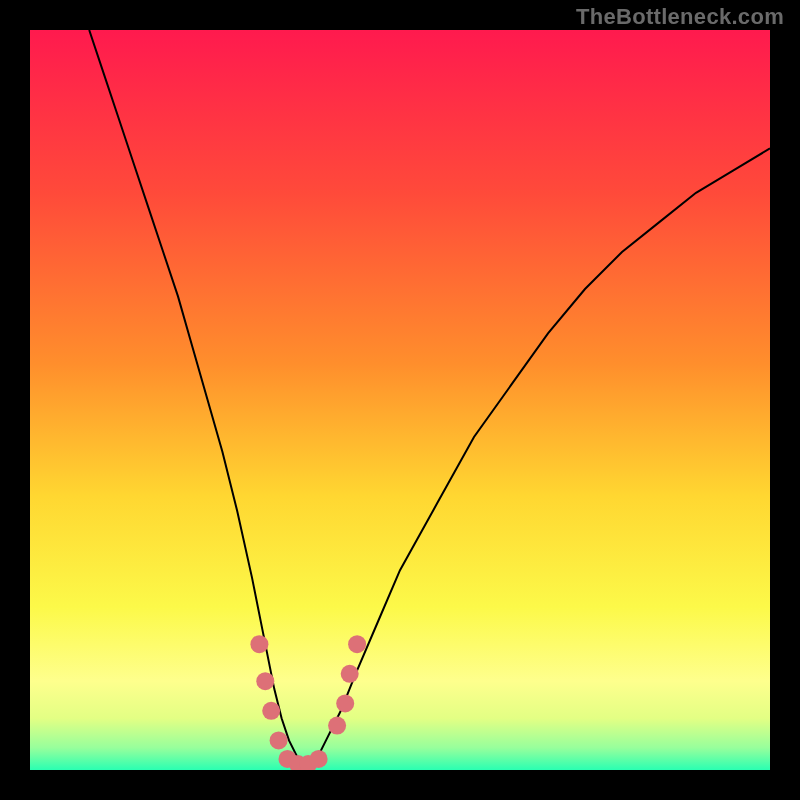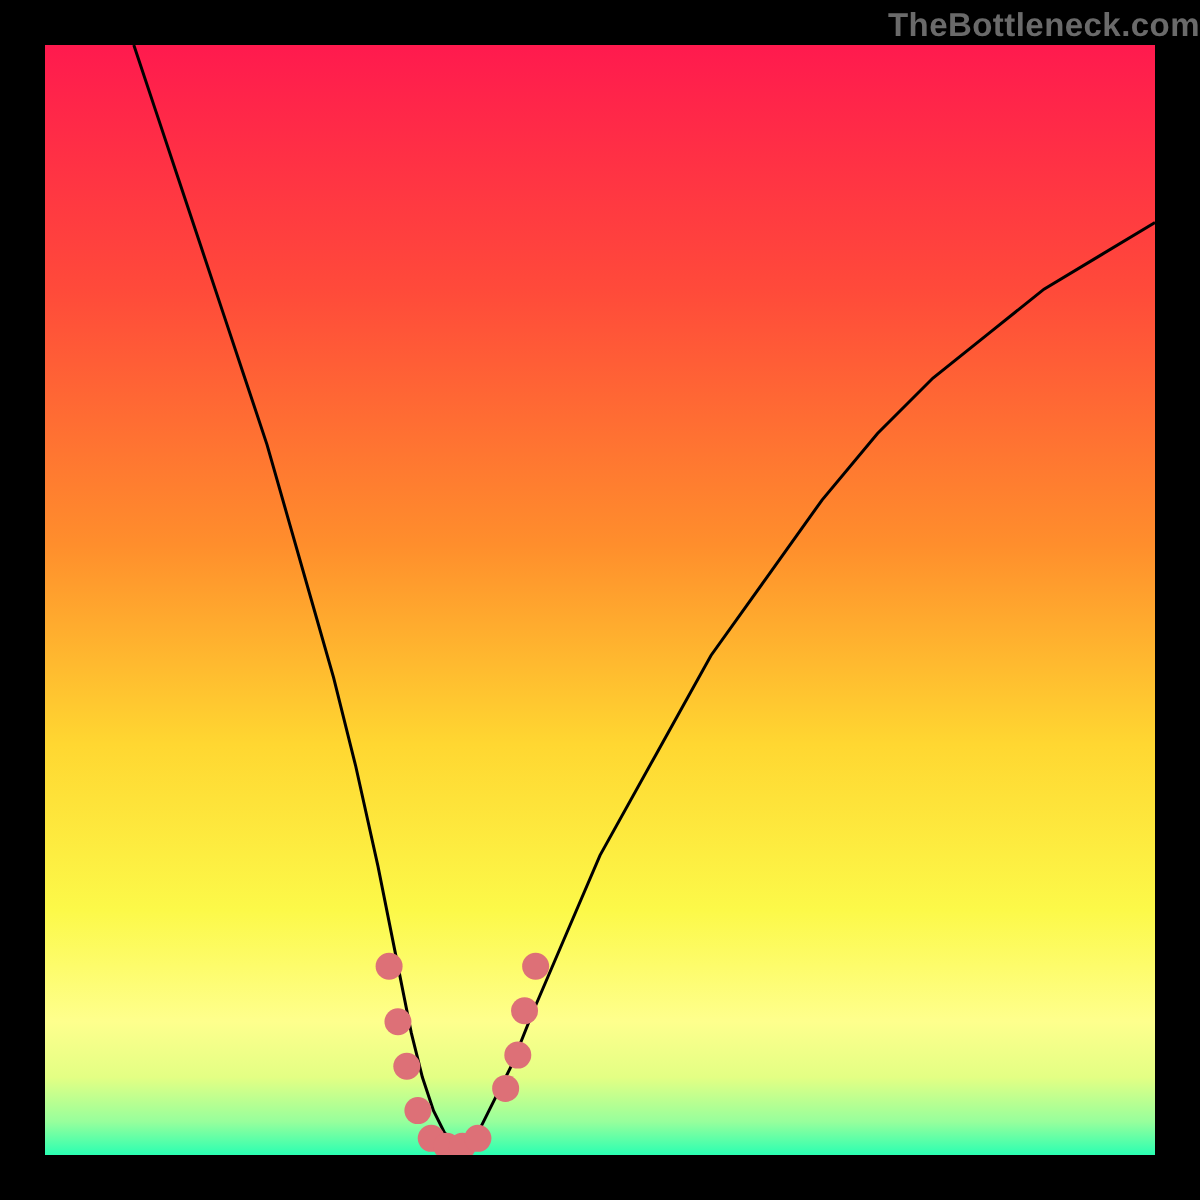--- a/index.html
+++ b/index.html
@@ -26,21 +26,21 @@
     overflow: hidden;
   }
   .plot svg {
     display: block;
     width: 740px;
     height: 740px;
   }
   .watermark {
     position: absolute;
     top: 4px;
-    right: 0;
+    right: 16px;
     font-size: 22px;
     font-weight: 600;
     color: #6a6a6a;
     letter-spacing: 0.3px;
     user-select: none;
   }
 </style>
 </head>
 <body>
 

